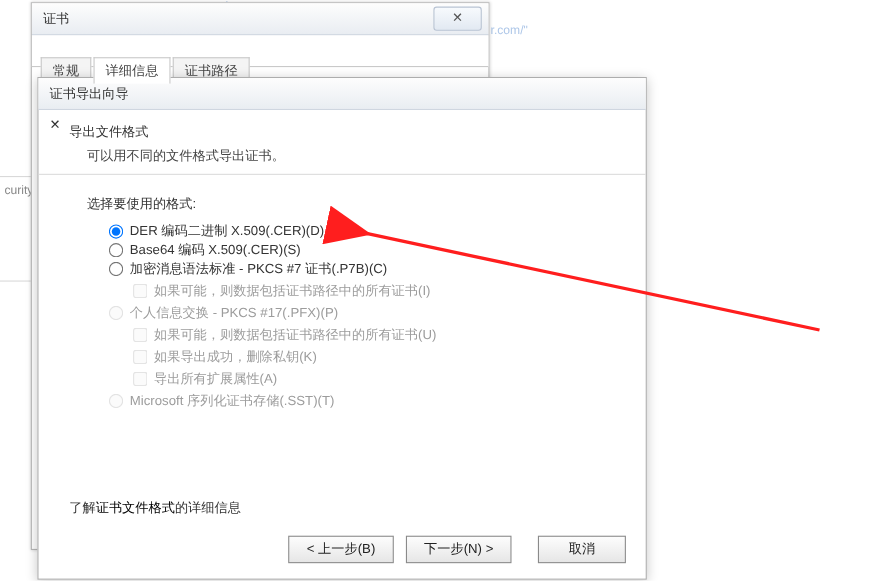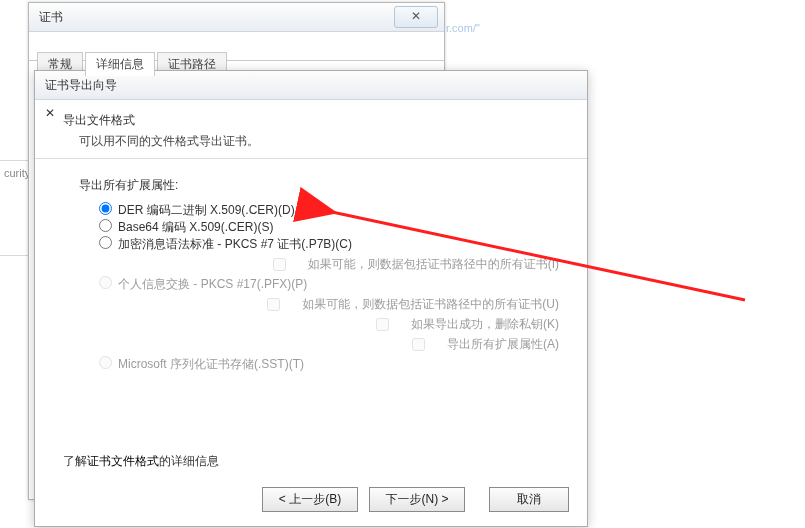--- a/index.html
+++ b/index.html
@@ -140,32 +140,32 @@
     overflow: hidden;
   }
   .lbl-group {
     margin-bottom: 8px;
   }
   .radio-list {
     padding-left: 20px;
   }
   .radio-row {
     display: flex;
+    align-items: center;
     margin: 0 0;
     gap: 6px;
     color: #333;
   }
   .radio-row.disabled { color: #9c9c9c; }
   .chk-row {
     display: flex;
     align-items: center;
     margin: 3px 0 3px 22px;
-    gap: 22px;
+    gap: 6px;
     color: #9c9c9c;
-    justify-content: flex-end;
   }
   input[type=radio], input[type=checkbox] {
     margin: 0;
     width: 13px; height: 13px;
   }
   .chk-row input[disabled], .radio-row.disabled input { opacity: .6; }
 
   .learn-line {
     padding: 8px 28px 6px 28px;
     font-size: 12px;
@@ -233,21 +233,21 @@
       <span>✕</span>
     </div>
   </div>
 
   <div class="wiz-header">
     <div class="h1">导出文件格式</div>
     <div class="h2">可以用不同的文件格式导出证书。</div>
   </div>
 
   <div class="wiz-body">
-    <div class="lbl-group">导出所有扩展属性:</div>
+    <div class="lbl-group">选择要使用的格式:</div>
 
     <div class="radio-list">
 
       <label class="radio-row">
         <input type="radio" name="fmt" checked="" style="">
         <span>DER 编码二进制 X.509(.CER)(D)</span>
       </label>
 
       <label class="radio-row">
         <input type="radio" name="fmt" style="">

